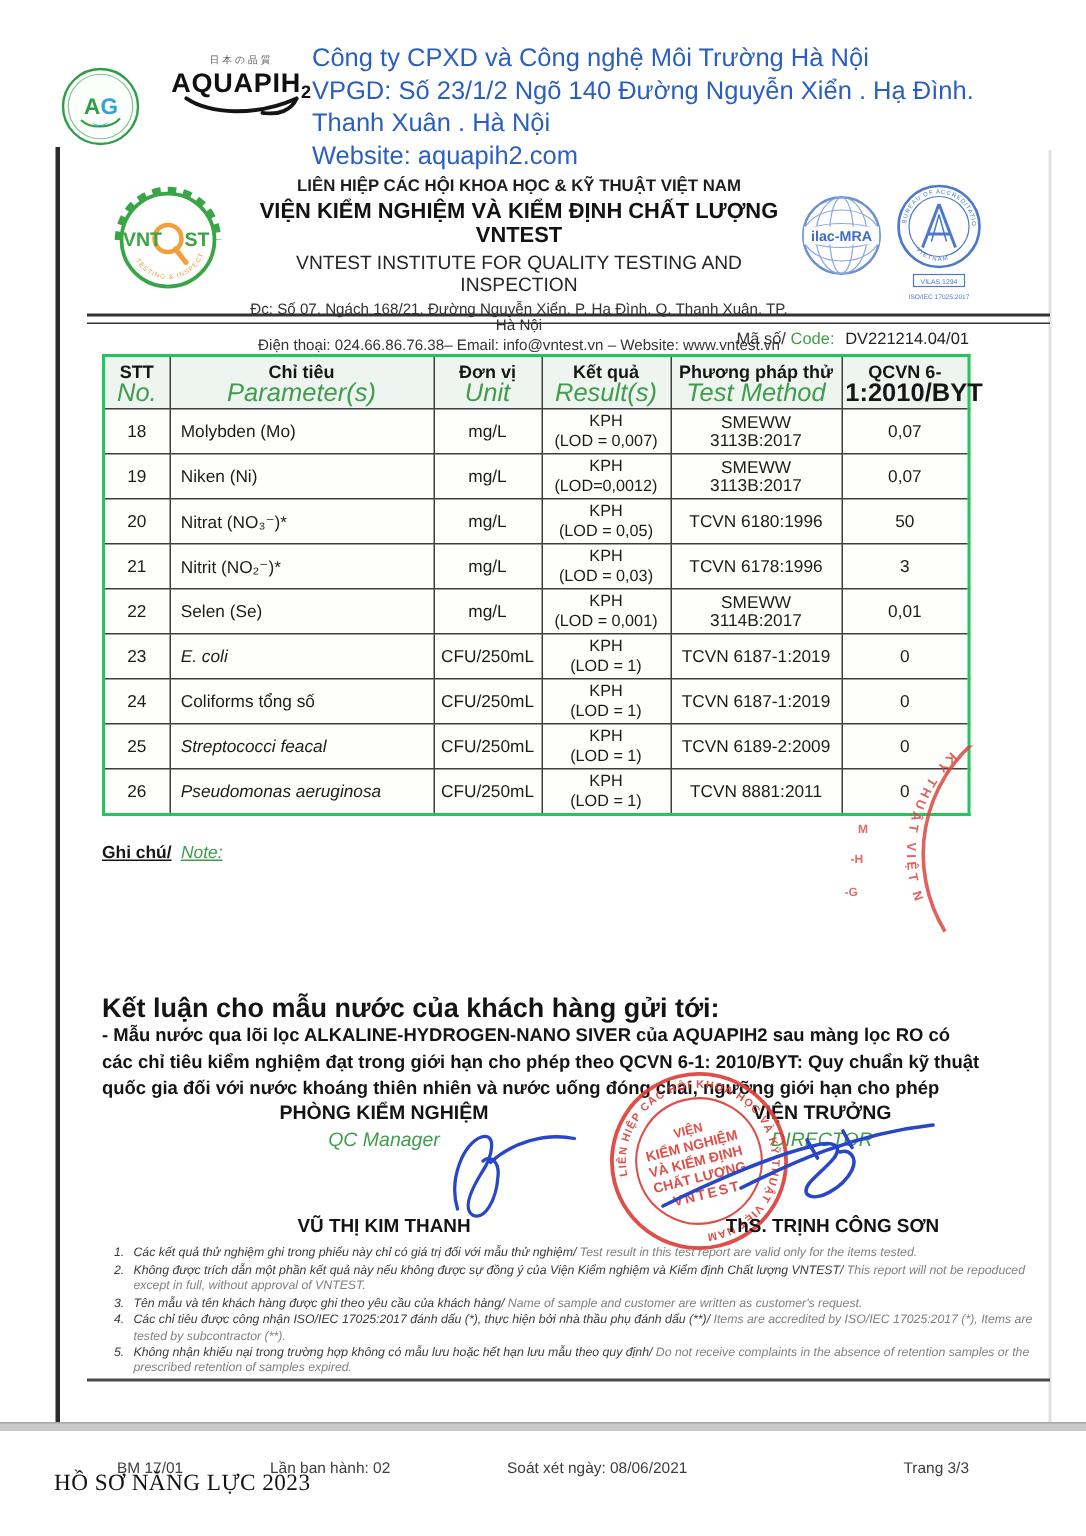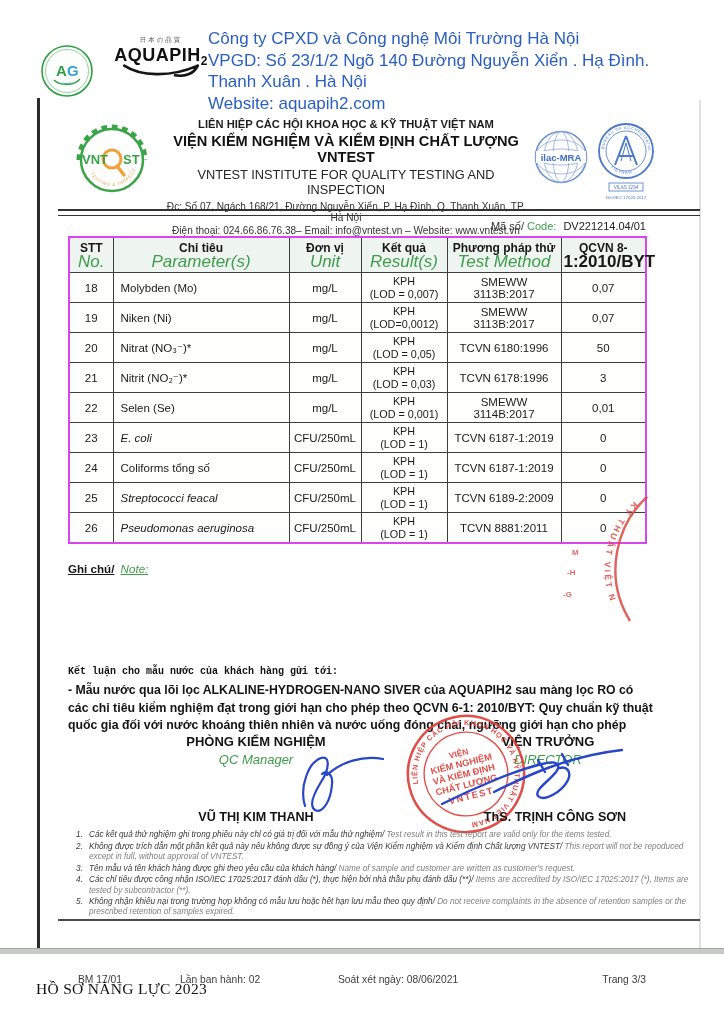--- a/index.html
+++ b/index.html
@@ -35,41 +35,41 @@
 
   #code-row{left:360px;top:220px;width:286px;text-align:right;font-size:11px;}
   .code-vi{color:#333;}
   .code-en{color:#3f9d4b;}
   .code-val{color:#222;padding-left:4px;}
 
   
   #results-table{left:68px;top:236px;}
   table{border-collapse:collapse;table-layout:fixed;width:577px;background:#fefefc;}
   th,td{border:1px solid #3e3e3e;padding:0 2px;}
-  table{border:2px solid #d946ef;}
+  table{border:2px solid #22c55e;}
   th{background:#eef5f0;vertical-align:middle;padding:3px 2px;}
   .h1{font-size:12px;font-weight:bold;color:#161616;line-height:14px;}
   .h2{font-size:17px;font-style:italic;font-weight:normal;color:#3f9d4b;line-height:14px;}
   .hdr-dark .h2{color:#161616;font-style:normal;font-weight:bold;}
   td{height:29px;font-size:11.5px;text-align:center;color:#1b1b1b;}
   .c-param{text-align:left;padding-left:7px;}
   .c-param.it{font-style:italic;}
   .c-res{font-size:10.8px;line-height:13px;}
   .col-no{width:44px;}.col-param{width:176px;}.col-unit{width:72px;}
   .col-res{width:86px;}.col-method{width:114px;}.col-limit{width:85px;}
 
   
   #notes{left:68px;top:562px;width:584px;font-size:11.6px;font-style:italic;color:#222;}
   .notes-title{font-style:normal;}
   .nt-vi{font-weight:bold;text-decoration:underline;color:#171717;}
   .nt-en{color:#3f9d4b;font-style:italic;text-decoration:underline;padding-left:3px;}
   .note-line{line-height:17.6px;}
   #notes .note-wrap{margin-top:2px;}
   #conclusion{left:68px;top:664px;width:586px;color:#141414;}
-  .concl-head{font-size:10px;font-weight:bold;line-height:16px;font-family:Liberation Mono, monospace;}
+  .concl-head{font-size:18px;font-weight:bold;line-height:16px;}
   .concl-body{font-size:12.3px;font-weight:bold;line-height:17.5px;margin-top:2px;}
 
   
   .sig-title{font-size:13px;font-weight:bold;color:#141414;text-align:center;}
   .sig-sub{font-size:13px;font-style:italic;color:#3f9d4b;text-align:center;margin-top:3px;}
   .sig-name{font-size:12.6px;font-weight:bold;color:#141414;text-align:center;}
   #sig-left{left:128px;top:734px;width:256px;}
   #sig-right{left:428px;top:734px;width:240px;}
   #sig-left-name{left:150px;top:810px;width:212px;}
   #sig-right-name{left:440px;top:810px;width:230px;}
@@ -202,21 +202,21 @@
             </th>
           <th>
               <div class="h1">Kết quả</div>
               <div class="h2">Result(s)</div>
             </th>
           <th>
               <div class="h1">Phương pháp thử</div>
               <div class="h2">Test Method</div>
             </th>
           <th class="hdr-dark">
-              <div class="h1">QCVN 8-</div>
+              <div class="h1">QCVN 6-</div>
               <div class="h2">1:2010/BYT</div>
             </th>
         </tr>
       </thead>
       <tbody>
           <tr>
     <td class="c-no">18</td>
     <td class="c-param">Molybden (Mo)</td>
     <td class="c-unit">mg/L</td>
     <td class="c-res">

